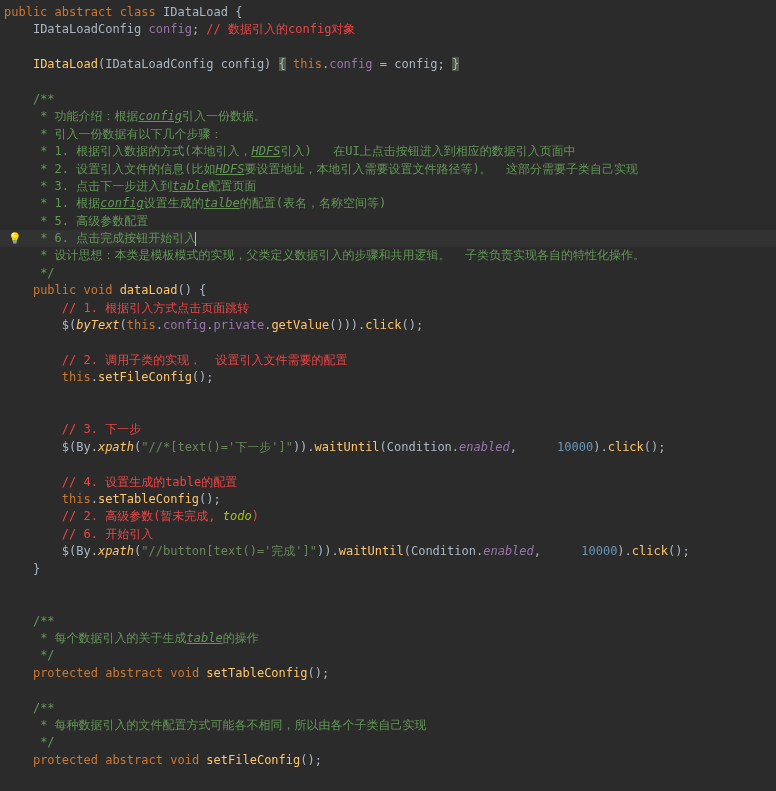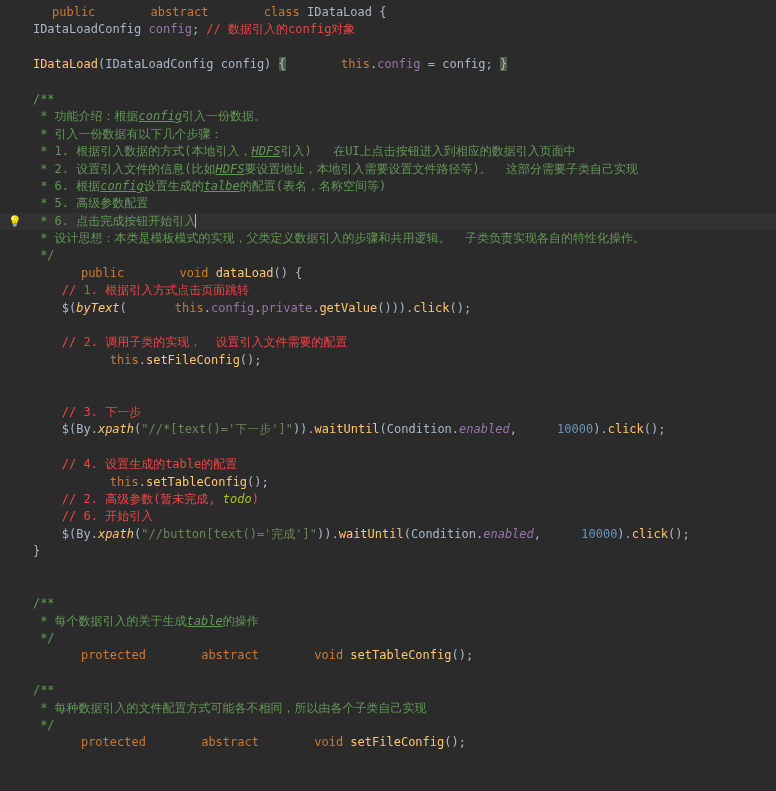--- a/index.html
+++ b/index.html
@@ -29,21 +29,21 @@
     width: 12px;
     height: 12px;
   }
   .bulb {
     color: #ffc66d;
     font-size: 11px;
   }
   .line.caret-line {
     background: #323232;
   }
-  .kw { color: #cc7832; margin-left: 48px; }           
+  .kw { color: #cc7832; }           
   .type { color: #a9b7c6; }         
   .cls { color: #a9b7c6; }          
   .field { color: #9876aa; }        
   .method { color: #ffc66d; }       
   .methodDecl { color: #ffc66d; }
   .str { color: #6a8759; }          
   .comment { color: #ef4444; }      
   .doc { color: #629755; }          
   .doc-tag { color: #629755; font-style: italic; text-decoration: underline; }
   .num { color: #6897bb; margin-left: 33px; }          
@@ -66,21 +66,22 @@
 <div class="line"><span class="kw">public</span> <span class="kw">abstract</span> <span class="kw">class</span> <span class="cls">IDataLoad</span><span> {</span></div>
 <div class="line">    <span class="type">IDataLoadConfig</span> <span class="field">config</span><span>; </span><span class="comment">// 数据引入的config对象</span></div>
 <div class="line"> </div>
 <div class="line">    <span class="methodDecl">IDataLoad</span><span>(IDataLoadConfig config) </span><span class="hl">{</span><span> </span><span class="kw">this</span><span>.</span><span class="field">config</span><span> = config; </span><span class="hl">}</span></div>
 <div class="line"> </div>
 <div class="line">    <span class="doc">/**</span></div>
 <div class="line">    <span class="doc"> * 功能介绍：根据</span><span class="doc-tag">config</span><span class="doc">引入一份数据。</span></div>
 <div class="line">    <span class="doc"> * 引入一份数据有以下几个步骤：</span></div>
 <div class="line">    <span class="doc"> * 1. 根据引入数据的方式(本地引入，</span><span class="doc-tag">HDFS</span><span class="doc">引入)   在UI上点击按钮进入到相应的数据引入页面中</span></div>
 <div class="line">    <span class="doc"> * 2. 设置引入文件的信息(比如</span><span class="doc-tag">HDFS</span><span class="doc">要设置地址，本地引入需要设置文件路径等)。  这部分需要子类自己实现</span></div>
-<div class="line">    <span class="doc"> * 6. 根据</span><span class="doc-tag">config</span><span class="doc">设置生成的</span><span class="doc-tag">talbe</span><span class="doc">的配置(表名，名称空间等)</span></div>
+<div class="line">    <span class="doc"> * 3. 点击下一步进入到</span><span class="doc-tag">table</span><span class="doc">配置页面</span></div>
+<div class="line">    <span class="doc"> * 1. 根据</span><span class="doc-tag">config</span><span class="doc">设置生成的</span><span class="doc-tag">talbe</span><span class="doc">的配置(表名，名称空间等)</span></div>
 <div class="line">    <span class="doc"> * 5. 高级参数配置</span></div>
 <div class="line caret-line"><span class="gutter-icon bulb">💡</span>    <span class="doc"> * 6. 点击完成按钮开始引入</span><span class="caret"></span></div>
 <div class="line">    <span class="doc"> * 设计思想：本类是模板模式的实现，父类定义数据引入的步骤和共用逻辑。  子类负责实现各自的特性化操作。</span></div>
 <div class="line">    <span class="doc"> */</span></div>
 <div class="line">    <span class="kw">public</span> <span class="kw">void</span> <span class="methodDecl">dataLoad</span><span>() {</span></div>
 <div class="line">        <span class="comment">// 1. 根据引入方式点击页面跳转</span></div>
 <div class="line">        <span>$(</span><span class="method static">byText</span><span>(</span><span class="kw">this</span><span>.</span><span class="field">config</span><span>.</span><span class="field">private</span><span>.</span><span class="method">getValue</span><span>())).</span><span class="method">click</span><span>();</span></div>
 <div class="line"> </div>
 <div class="line">        <span class="comment">// 2. 调用子类的实现，  设置引入文件需要的配置</span></div>
 <div class="line">        <span class="kw">this</span><span>.</span><span class="method">setFileConfig</span><span>();</span></div>

